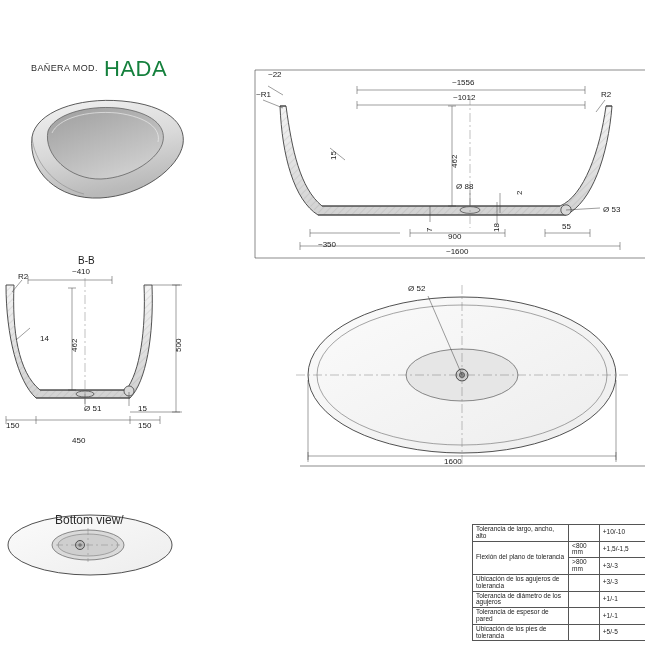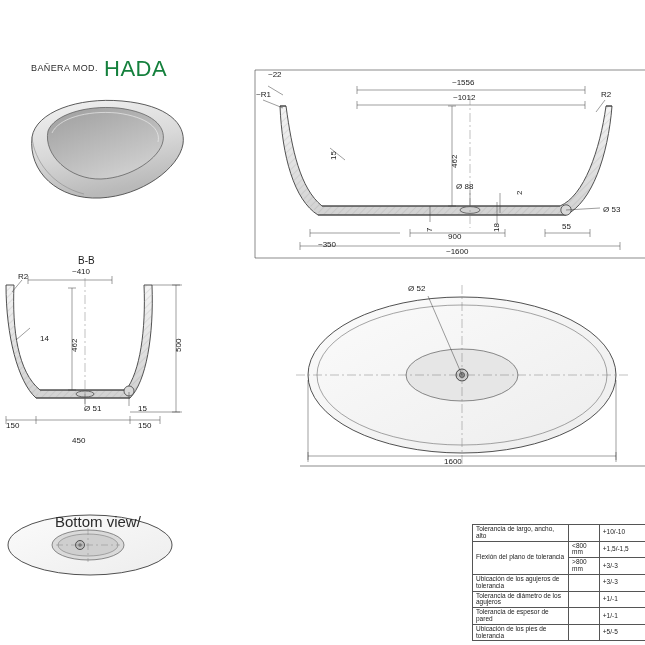--- a/index.html
+++ b/index.html
@@ -40,21 +40,21 @@
     top: 56px;
     font-size: 22px;
     letter-spacing: 0.5px;
     color: #15803d;
     white-space: nowrap;
   }
   .bottom-view-label {
     position: absolute;
     left: 55px;
     top: 513px;
-    font-size: 15px;
+    font-size: 12px;
     color: #2b2b2b;
     white-space: nowrap;
   }
   .dim {
     position: absolute;
     font-size: 8px;
     color: #1a1a1a;
     white-space: nowrap;
   }
   .dim.rot {

